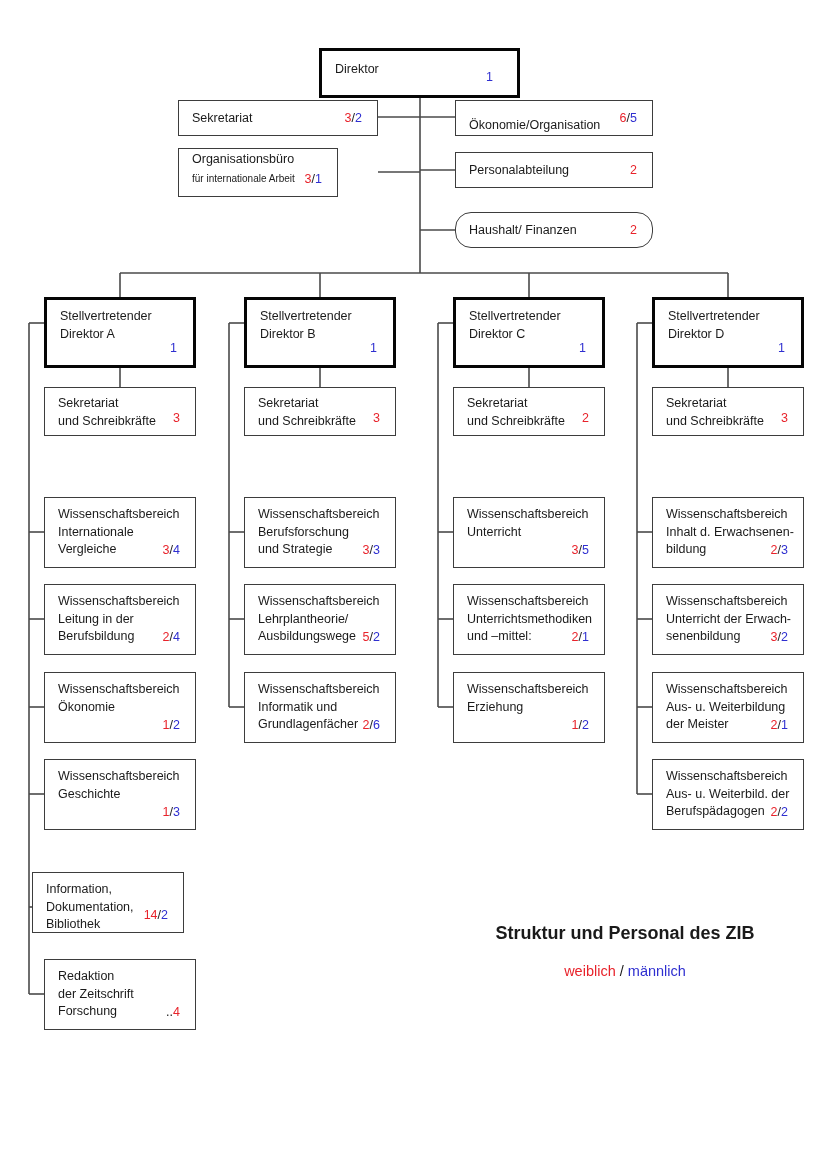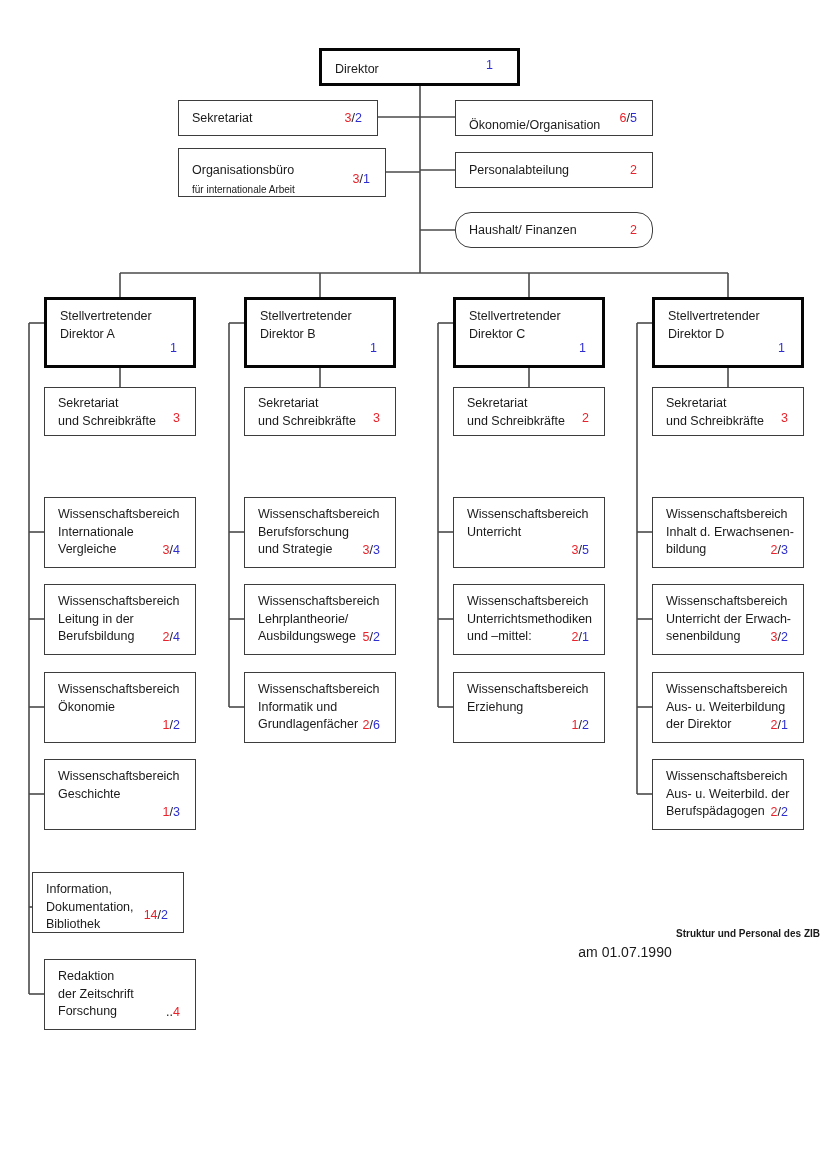--- a/index.html
+++ b/index.html
@@ -21,21 +21,21 @@
     position:absolute;right:15px;bottom:9px;font-size:12.5px;line-height:15px;white-space:nowrap;
   }
   .b-direktor .count{right:24px;bottom:10px;}
   .b-head .count{right:16px;}
   .count .f{color:var(--female,#e8232b);}
   .count .m{color:var(--male,#2f2fd0);}
   .count .sep,.count .pfx{color:#1a1a1a;}
   .caption{
     position:absolute;left:430px;top:924px;width:390px;text-align:center;z-index:1;
   }
-  .cap-title{font-size:10px;font-weight:bold;line-height:19px;text-align:right;}
+  .cap-title{font-size:18px;font-weight:bold;line-height:19px;}
   .cap-date{font-size:14px;line-height:19px;}
   .cap-legend{margin-top:20px;font-size:14.5px;}
   .cap-legend .f{color:var(--female,#e8232b);}
   .cap-legend .m{color:var(--male,#2f2fd0);}
 </style>
 </head>
 <body>
 
 <div class="canvas">
   <svg id="connectors" width="826" height="1169">
@@ -72,29 +72,29 @@
       <line x1="438" y1="707" x2="453" y2="707" stroke="#4a4a4a" stroke-width="1.6"></line>
       <line x1="728" y1="368" x2="728" y2="387" stroke="#4a4a4a" stroke-width="1.6"></line>
       <line x1="637" y1="323" x2="652" y2="323" stroke="#4a4a4a" stroke-width="1.6"></line>
       <line x1="637" y1="323" x2="637" y2="794" stroke="#4a4a4a" stroke-width="1.6"></line>
       <line x1="637" y1="532" x2="652" y2="532" stroke="#4a4a4a" stroke-width="1.6"></line>
       <line x1="637" y1="619" x2="652" y2="619" stroke="#4a4a4a" stroke-width="1.6"></line>
       <line x1="637" y1="707" x2="652" y2="707" stroke="#4a4a4a" stroke-width="1.6"></line>
       <line x1="637" y1="794" x2="652" y2="794" stroke="#4a4a4a" stroke-width="1.6"></line>
     </svg>
   <div id="boxes">
-      <div class="box thick b-direktor" style="left: 319px; top: 48px; width: 201px; height: 38px; padding-top: 10px;">
+      <div class="box thick b-direktor" style="left: 319px; top: 48px; width: 201px; height: 50px; padding-top: 10px;">
         <div class="line">Direktor</div>
         <span class="count"><span class="m">1</span></span>
       </div>
       <div class="box" style="left: 178px; top: 100px; width: 200px; height: 36px; padding-top: 9px;">
         <div class="line">Sekretariat</div>
         <span class="count"><span class="f">3</span><span class="sep">/</span><span class="m">2</span></span>
       </div>
-      <div class="box" style="left: 178px; top: 148px; width: 208px; height: 49px; padding-top: 13px;">
+      <div class="box" style="left: 178px; top: 148px; width: 160px; height: 49px; padding-top: 2px;">
         <div class="line">Organisationsbüro</div>
         <div class="sub">für  internationale Arbeit</div>
         <span class="count"><span class="f">3</span><span class="sep">/</span><span class="m">1</span></span>
       </div>
       <div class="box" style="left: 455px; top: 100px; width: 198px; height: 36px; padding-top: 16px;">
         <div class="line">Ökonomie/Organisation</div>
         <span class="count"><span class="f">6</span><span class="sep">/</span><span class="m">5</span></span>
       </div>
       <div class="box" style="left: 455px; top: 152px; width: 198px; height: 36px; padding-top: 9px;">
         <div class="line">Personalabteilung</div>
@@ -220,27 +220,27 @@
       </div>
       <div class="box" style="left: 652px; top: 584px; width: 152px; height: 71px;">
         <div class="line">Wissenschaftsbereich</div>
         <div class="line">Unterricht der Erwach-</div>
         <div class="line">senenbildung</div>
         <span class="count"><span class="f">3</span><span class="sep">/</span><span class="m">2</span></span>
       </div>
       <div class="box" style="left: 652px; top: 672px; width: 152px; height: 71px;">
         <div class="line">Wissenschaftsbereich</div>
         <div class="line">Aus- u. Weiterbildung</div>
-        <div class="line">der Direktor</div>
+        <div class="line">der Meister</div>
         <span class="count"><span class="f">2</span><span class="sep">/</span><span class="m">1</span></span>
       </div>
       <div class="box" style="left: 652px; top: 759px; width: 152px; height: 71px;">
         <div class="line">Wissenschaftsbereich</div>
         <div class="line">Aus- u. Weiterbild. der</div>
         <div class="line">Berufspädagogen</div>
         <span class="count"><span class="f">2</span><span class="sep">/</span><span class="m">2</span></span>
       </div>
     </div>
   <div class="caption">
     <div class="cap-title">Struktur und Personal des ZIB</div>
-    <div class="cap-date">am 01.07.1990</div>
+    <div class="cap-legend"><span class="f">weiblich</span><span> / </span><span class="m">männlich</span></div>
   </div>
 </div>
 
 </body></html>

